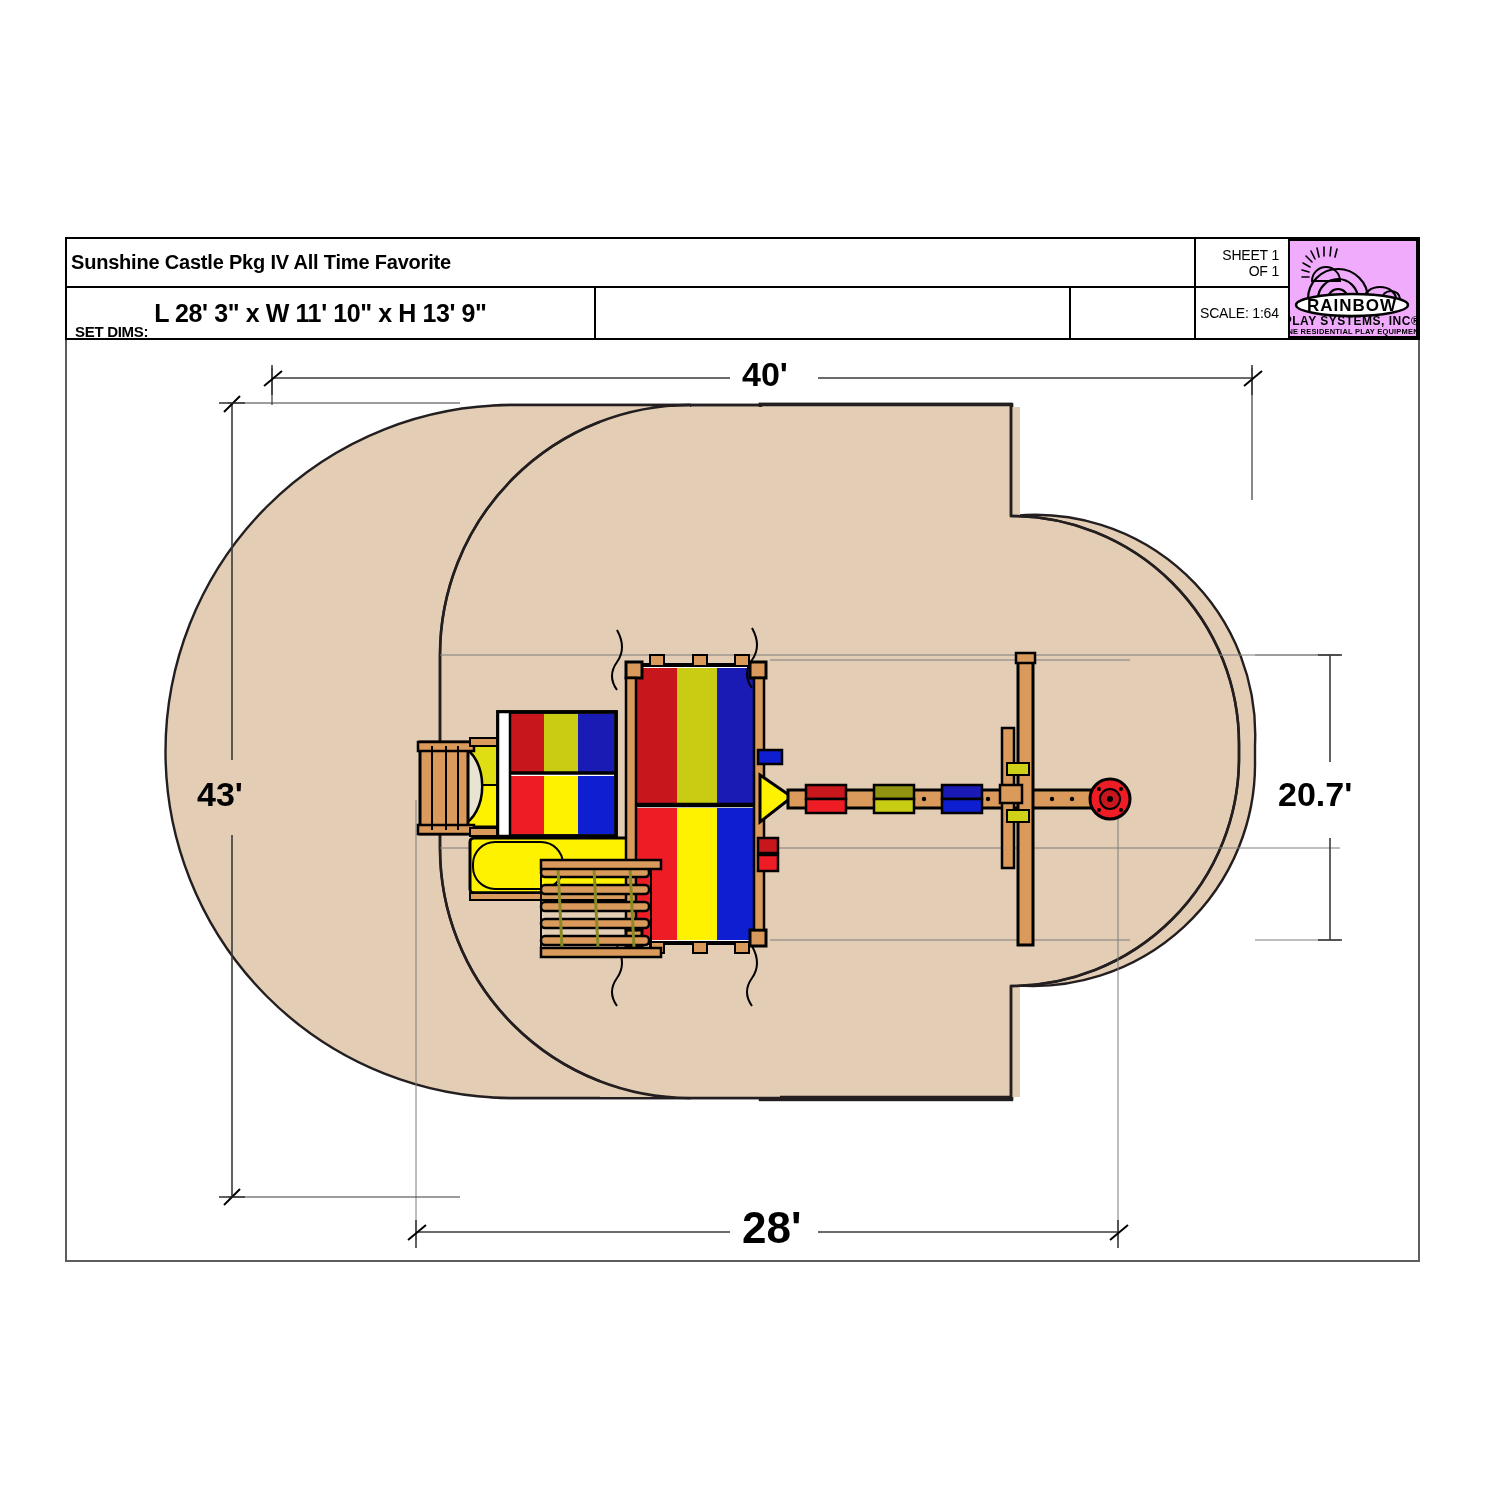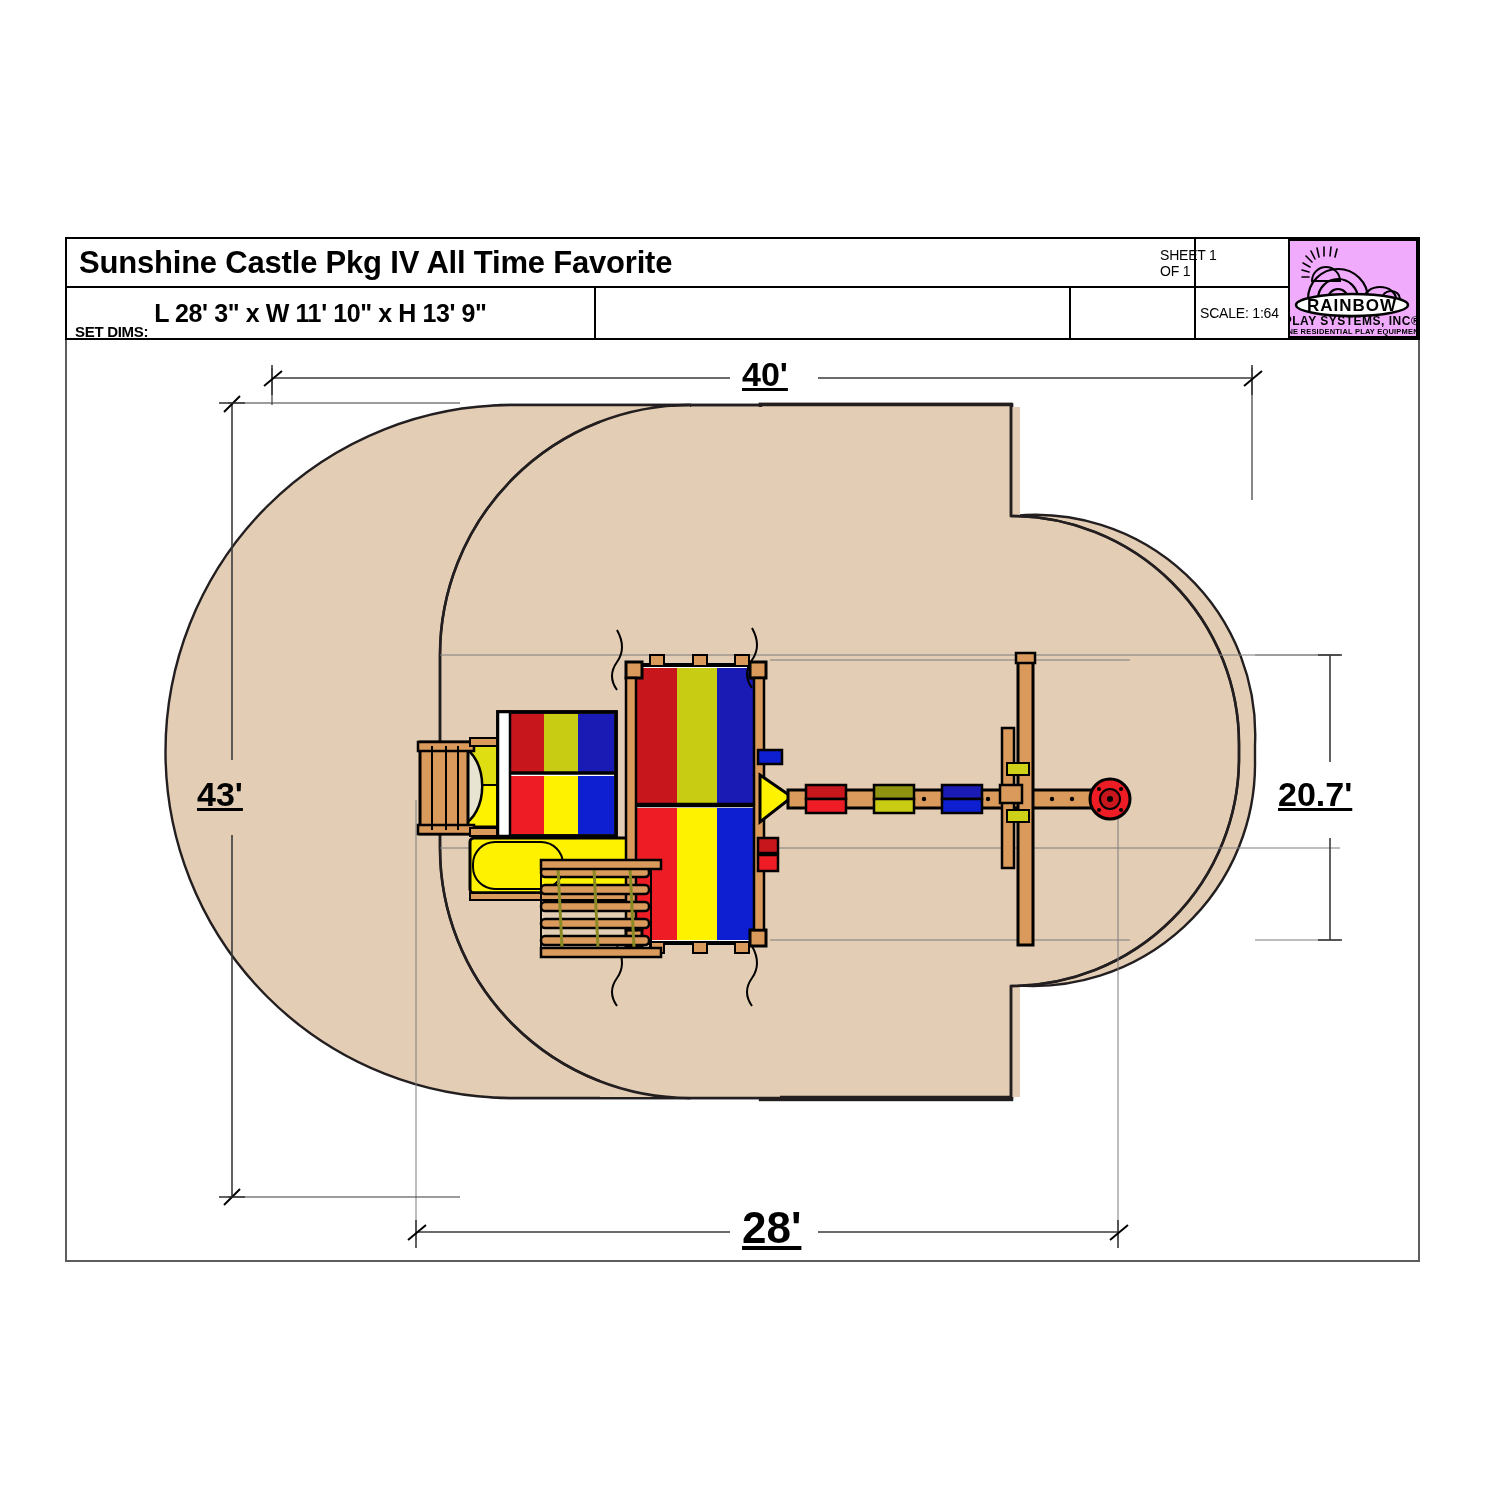--- a/index.html
+++ b/index.html
@@ -17,33 +17,33 @@
       box-sizing:border-box;}
   .tb .row1{position:absolute;left:0;top:0;width:1355px;height:51px;
             border:2px solid #000;box-sizing:border-box;}
   .tb .row2{position:absolute;left:0;top:51px;width:1355px;height:52px;
             border:2px solid #000;border-top:none;box-sizing:border-box;}
 
   .cell{position:absolute;top:0;height:100%;box-sizing:border-box;
         display:flex;align-items:center;}
   .vline{position:absolute;top:0;height:100%;width:0;border-left:2px solid #000;}
 
-  .title-main{font-size:31px;font-weight:bold;letter-spacing:-0.2px;
-              padding-left:12px;white-space:nowrap;}
+  .title-main{font-size:20px;font-weight:bold;letter-spacing:-0.2px;
+              padding-left:4px;white-space:nowrap;}
   .lbl-small{font-size:15px;font-weight:bold;letter-spacing:-0.3px;margin-top:36px;}
   .val-big{font-size:25px;font-weight:bold;letter-spacing:-0.4px;white-space:nowrap;}
   .meta{font-size:14px;letter-spacing:-0.2px;padding-left:6px;}
 
   
   .logo{position:absolute;left:1288px;top:239px;width:130px;height:99px;
         border:2px solid #000;box-sizing:border-box;background:#f0abfc;
         overflow:hidden;}
 
   
-  .dim{position:absolute;font-weight:bold;color:#000;text-decoration:underline;}
+  .dim{position:absolute;font-weight:bold;color:#000;}
   .dim-40{font-size:34px;left:742px;top:355px;}
   .dim-28{font-size:44px;left:742px;top:1203px;}
   .dim-32{font-size:34px;left:197px;top:775px;}
   .dim-115{font-size:34px;left:1278px;top:775px;}
 
   
   .equip{position:absolute;left:0;top:0;}
 </style>
 </head>
 <body>
@@ -52,21 +52,21 @@
 
   <div class="frame"></div>
 
   <div class="tb">
 
     <div class="row1">
       <div class="cell" style="left:0;width:1127px;">
         <span class="title-main">Sunshine Castle Pkg IV All Time Favorite</span>
       </div>
       <div class="vline" style="left:1127px;"></div>
-      <div class="cell" style="left:1087px;width:74px;">
+      <div class="cell" style="left:1138px;width:74px;text-align:right;">
         <span class="meta">SHEET 1 OF 1</span>
       </div>
       <div class="vline" style="left:1221px;"></div>
     </div>
 
     <div class="row2">
       <div class="cell" style="left:0;width:527px;padding-left:8px;">
         <span class="lbl-small">SET DIMS:</span>
         <span class="val-big" style="margin-left:6px;">L 28' 3" x W 11' 10" x H 13' 9"</span>
       </div>

